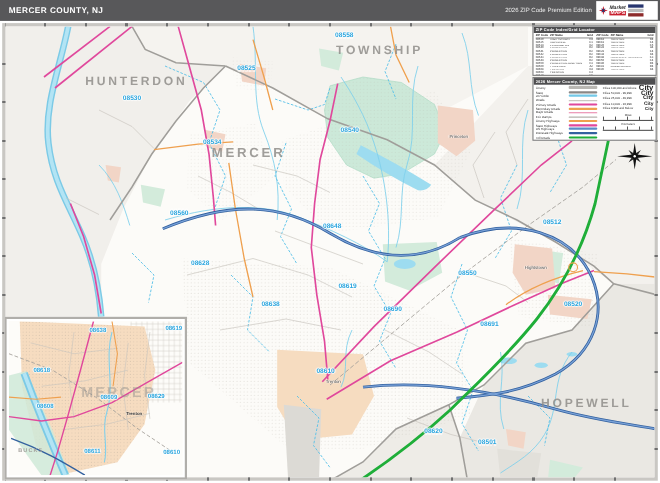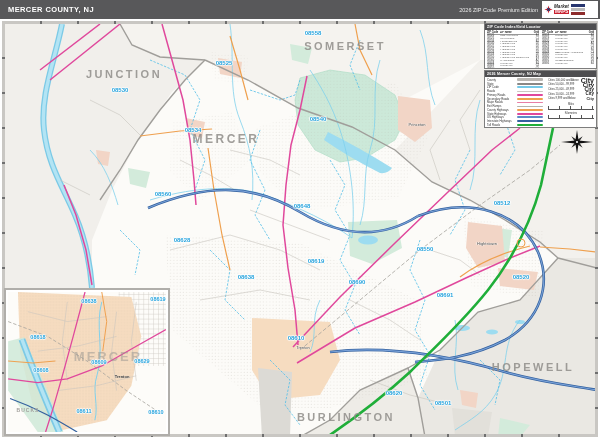--- a/index.html
+++ b/index.html
@@ -240,25 +240,24 @@
           <path d="M330,352 C390,345 450,356 505,372 C545,383 575,386 597,390"></path>
         </g>
 
         <path d="M553,128 L541,185 C530,225 510,262 488,290 C460,325 430,352 410,372 C385,395 355,418 327,437" fill="none" stroke="#1fae39" stroke-width="2.6"></path>
         <circle cx="521" cy="243" r="4" fill="none" stroke="#efa04e" stroke-width="1"></circle>
       </svg>
     </div>
   </div>
 
   <div class="labels">
-    <div class="county-label" style="left: 124px; top: 74px; font-size: 11px;">JUNCTION</div>
-      <div class="county-label" style="left: 345px; top: 46px; font-size: 11px;">SOMERSET</div>
+    <div class="county-label" style="left: 124px; top: 74px; font-size: 11px;">HUNTERDON</div>
+      <div class="county-label" style="left: 345px; top: 46px; font-size: 11px;">TOWNSHIP</div>
       <div class="county-label" style="left: 226px; top: 139px; font-size: 12px;">MERCER</div>
       <div class="county-label" style="left: 533px; top: 367px; font-size: 11px;">HOPEWELL</div>
-      <div class="county-label" style="left: 346px; top: 417px; font-size: 11px;">BURLINGTON</div>
     <div class="zip-label" style="left: 120px; top: 90px;">08530</div>
       <div class="zip-label" style="left: 224px; top: 63px;">08525</div>
       <div class="zip-label" style="left: 313px; top: 33px;">08558</div>
       <div class="zip-label" style="left: 193px; top: 130px;">08534</div>
       <div class="zip-label" style="left: 318px; top: 119px;">08540</div>
       <div class="zip-label" style="left: 163px; top: 194px;">08560</div>
       <div class="zip-label" style="left: 182px; top: 240px;">08628</div>
       <div class="zip-label" style="left: 302px; top: 206px;">08648</div>
       <div class="zip-label" style="left: 246px; top: 277px;">08638</div>
       <div class="zip-label" style="left: 316px; top: 261px;">08619</div>

